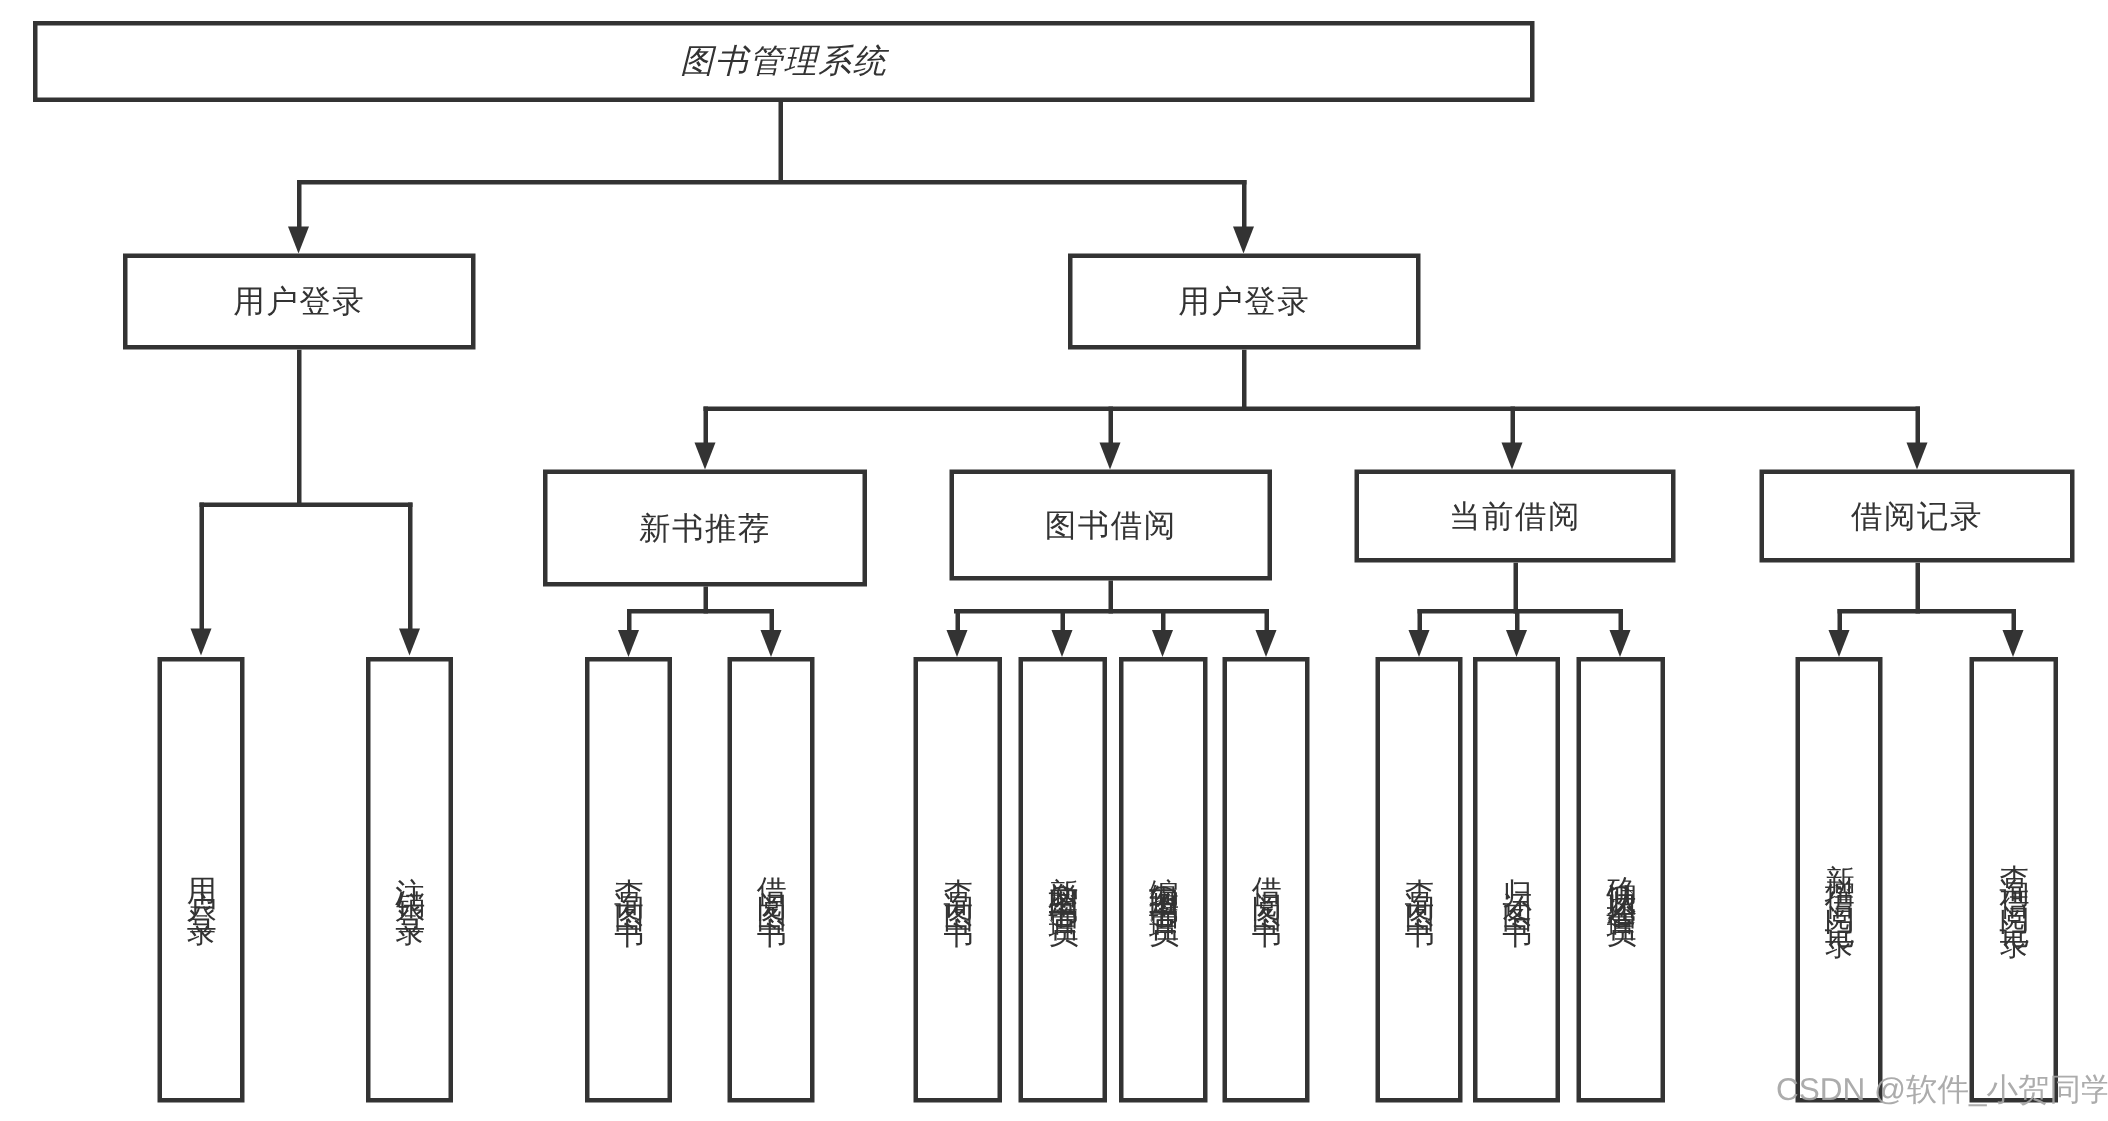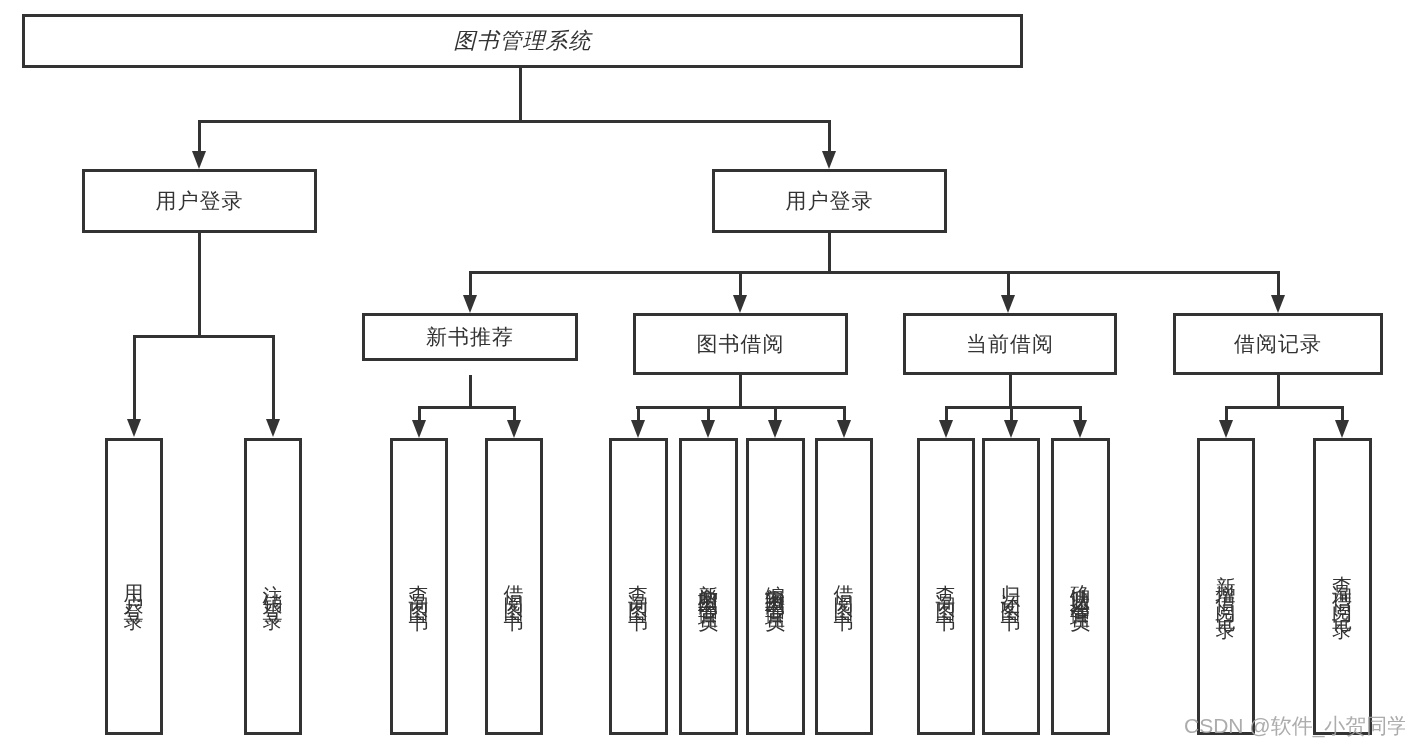--- a/index.html
+++ b/index.html
@@ -96,24 +96,24 @@
   <div class="hline" style="left:469px; top:271px; width:811px;"></div>
   <div class="vline" style="left:469px; top:271px; height:26px;"></div>
   <div class="ah" style="left:463px; top:295px;"></div>
   <div class="vline" style="left:739px; top:271px; height:26px;"></div>
   <div class="ah" style="left:733px; top:295px;"></div>
   <div class="vline" style="left:1007px; top:271px; height:26px;"></div>
   <div class="ah" style="left:1001px; top:295px;"></div>
   <div class="vline" style="left:1277px; top:271px; height:26px;"></div>
   <div class="ah" style="left:1271px; top:295px;"></div>
 
-  <div class="box" style="left:362px; top:313px; width:216px; height:48px;">
+  <div class="box" style="left:362px; top:313px; width:216px; height:78px;">
     <span class="hlabel">新书推荐</span>
   </div>
-  <div class="box" style="left:633px; top:313px; width:215px; height:62px;">
+  <div class="box" style="left:633px; top:313px; width:215px; height:74px;">
     <span class="hlabel">图书借阅</span>
   </div>
   <div class="box" style="left:1173px; top:313px; width:210px; height:62px;">
     <span class="hlabel">借阅记录</span>
   </div>
   <div class="box" style="left:903px; top:313px; width:214px; height:62px;">
     <span class="hlabel">当前借阅</span>
   </div>
 
   <div class="vline" style="left:469px; top:375px; height:34px;"></div>

